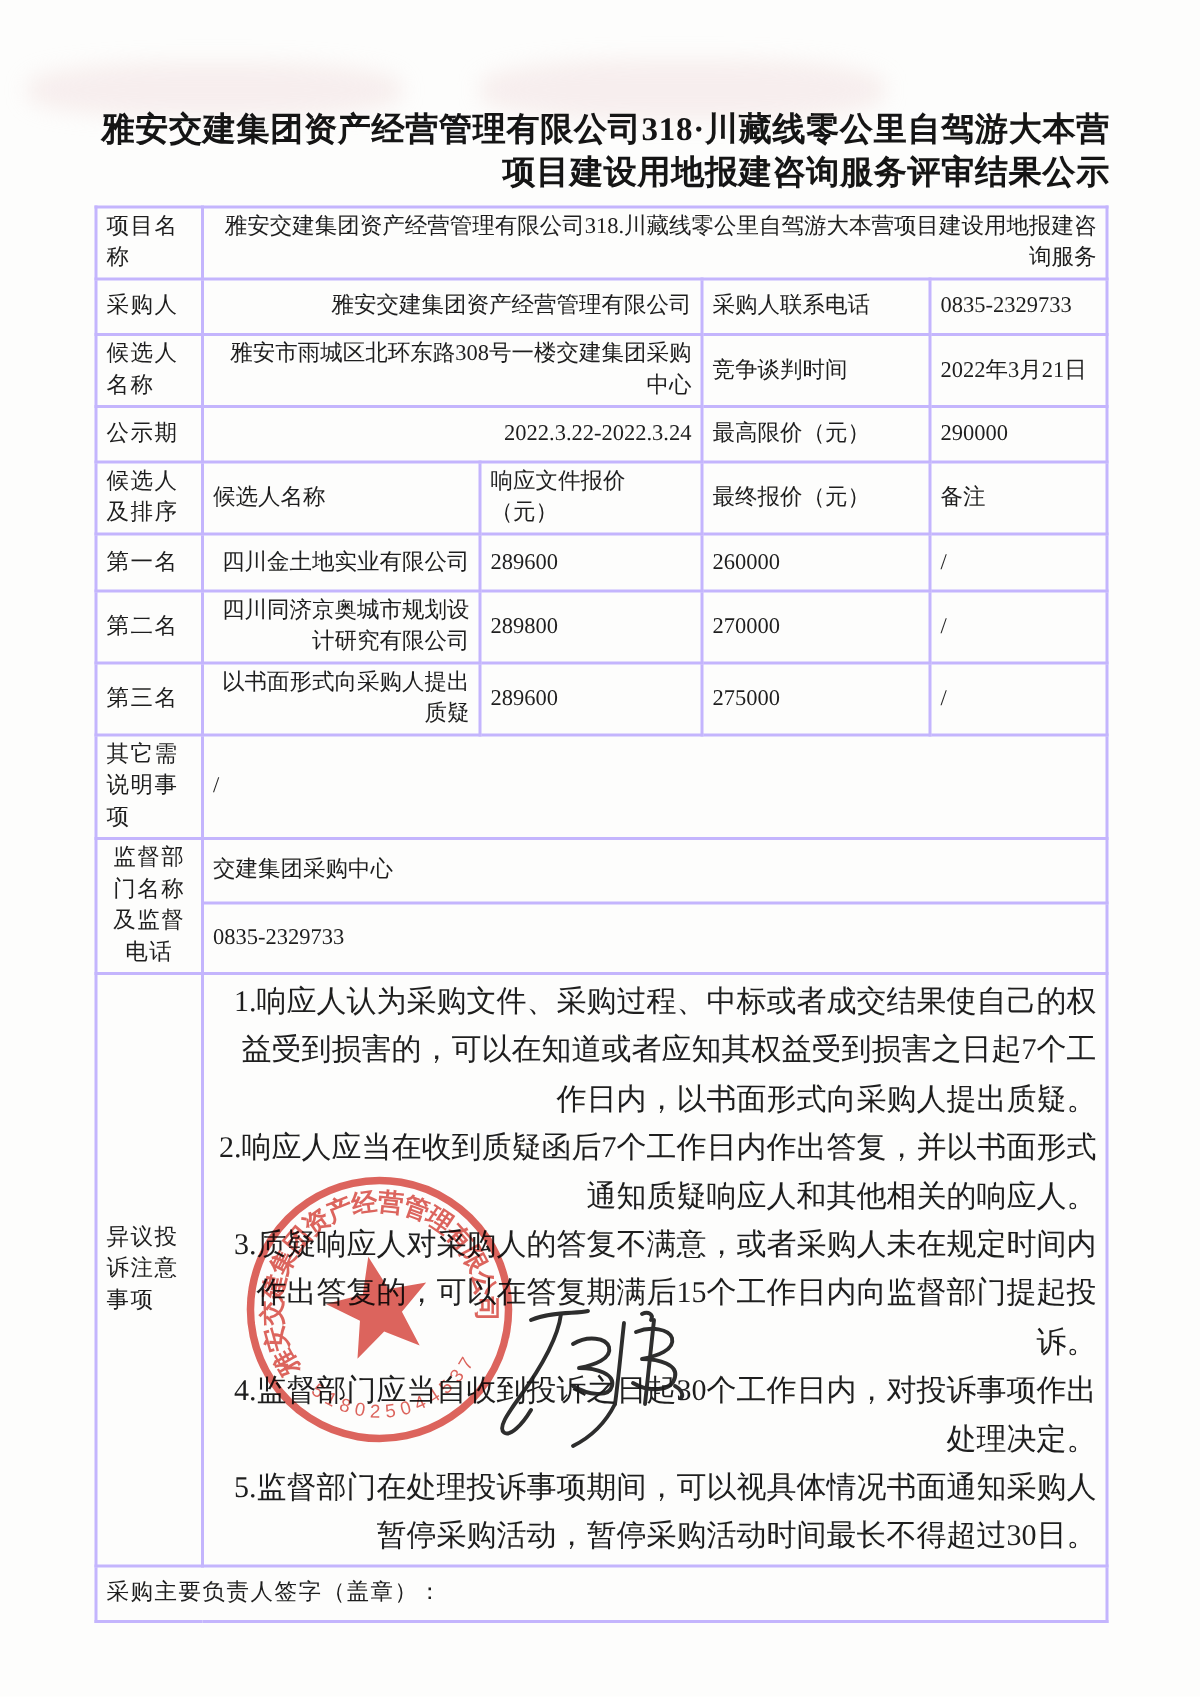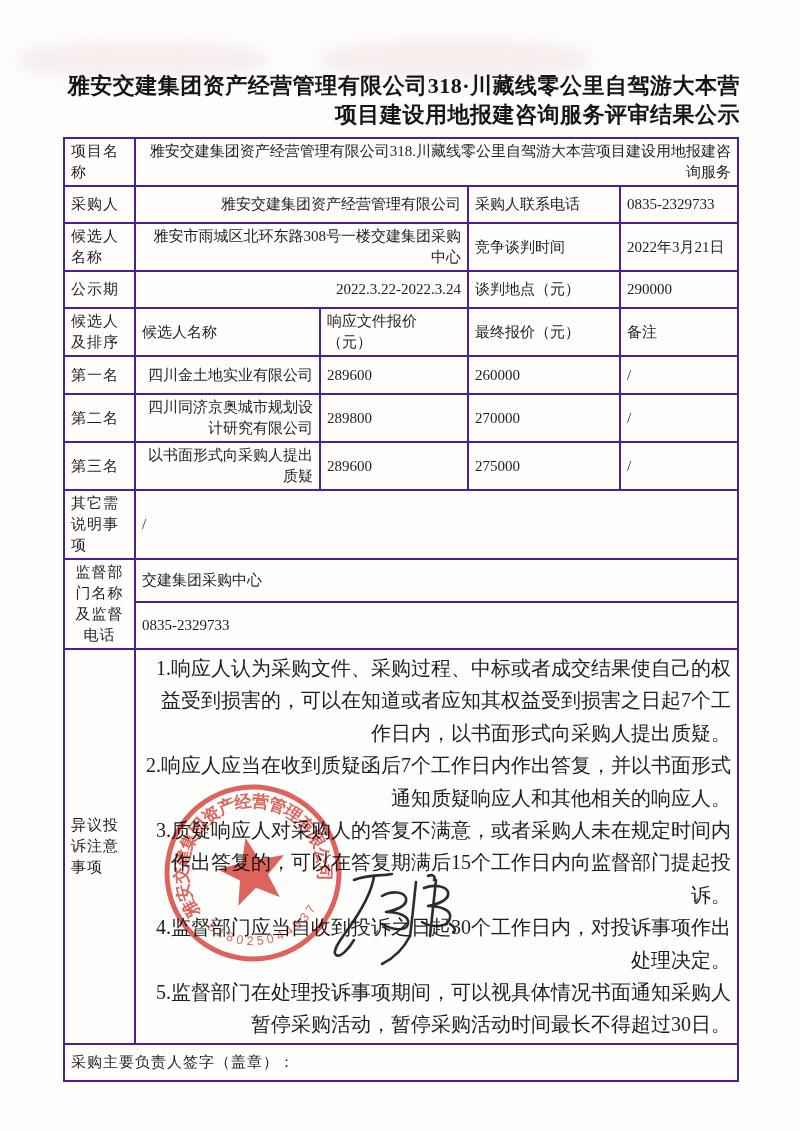--- a/index.html
+++ b/index.html
@@ -17,21 +17,21 @@
     position:absolute;left:60px;top:72px;width:680px;
     font-size:22px;font-weight:bold;line-height:1.3;text-align:right;
     color:#151515;letter-spacing:.5px;
   }
   table.main{
     position:absolute;left:63px;top:137px;width:674px;
     border-collapse:collapse;table-layout:fixed;
     font-size:15px;color:#1e1e1e;
   }
   table.main td{
-    border:2px solid #4c1d95;padding:2px 6px;vertical-align:middle;
+    border:2px solid #c4b5fd;padding:2px 6px;vertical-align:middle;
     line-height:1.4;overflow:hidden;
   }
   td.lab{text-align:left;letter-spacing:1px;}
   td.ctr{text-align:left;}
   td.val{text-align:right;}
   td.sup-lab{text-align:center;letter-spacing:1px;}
   .notes{line-height:1.62;font-size:20px;text-align:right;}
   .notes div{margin:0;}
   .sig-row-label{font-size:15px;letter-spacing:1px;}
   .stamp{
@@ -73,21 +73,21 @@
   </tr>
   <tr style="height:43px">
     <td class="lab">候选人名称</td>
     <td class="val" colspan="2">雅安市雨城区北环东路308号一楼交建集团采购中心</td>
     <td class="ctr">竞争谈判时间</td>
     <td class="ctr">2022年3月21日</td>
   </tr>
   <tr style="height:37px">
     <td class="lab">公示期</td>
     <td class="val" colspan="2">2022.3.22-2022.3.24</td>
-    <td class="ctr">谈判地点（元）</td>
+    <td class="ctr">最高限价（元）</td>
     <td class="ctr">290000</td>
   </tr>
   <tr style="height:38px">
     <td class="lab">候选人及排序</td>
     <td class="ctr">候选人名称</td>
     <td class="ctr">响应文件报价（元）</td>
     <td class="ctr">最终报价（元）</td>
     <td class="ctr">备注</td>
   </tr>
   <tr style="height:38px">

